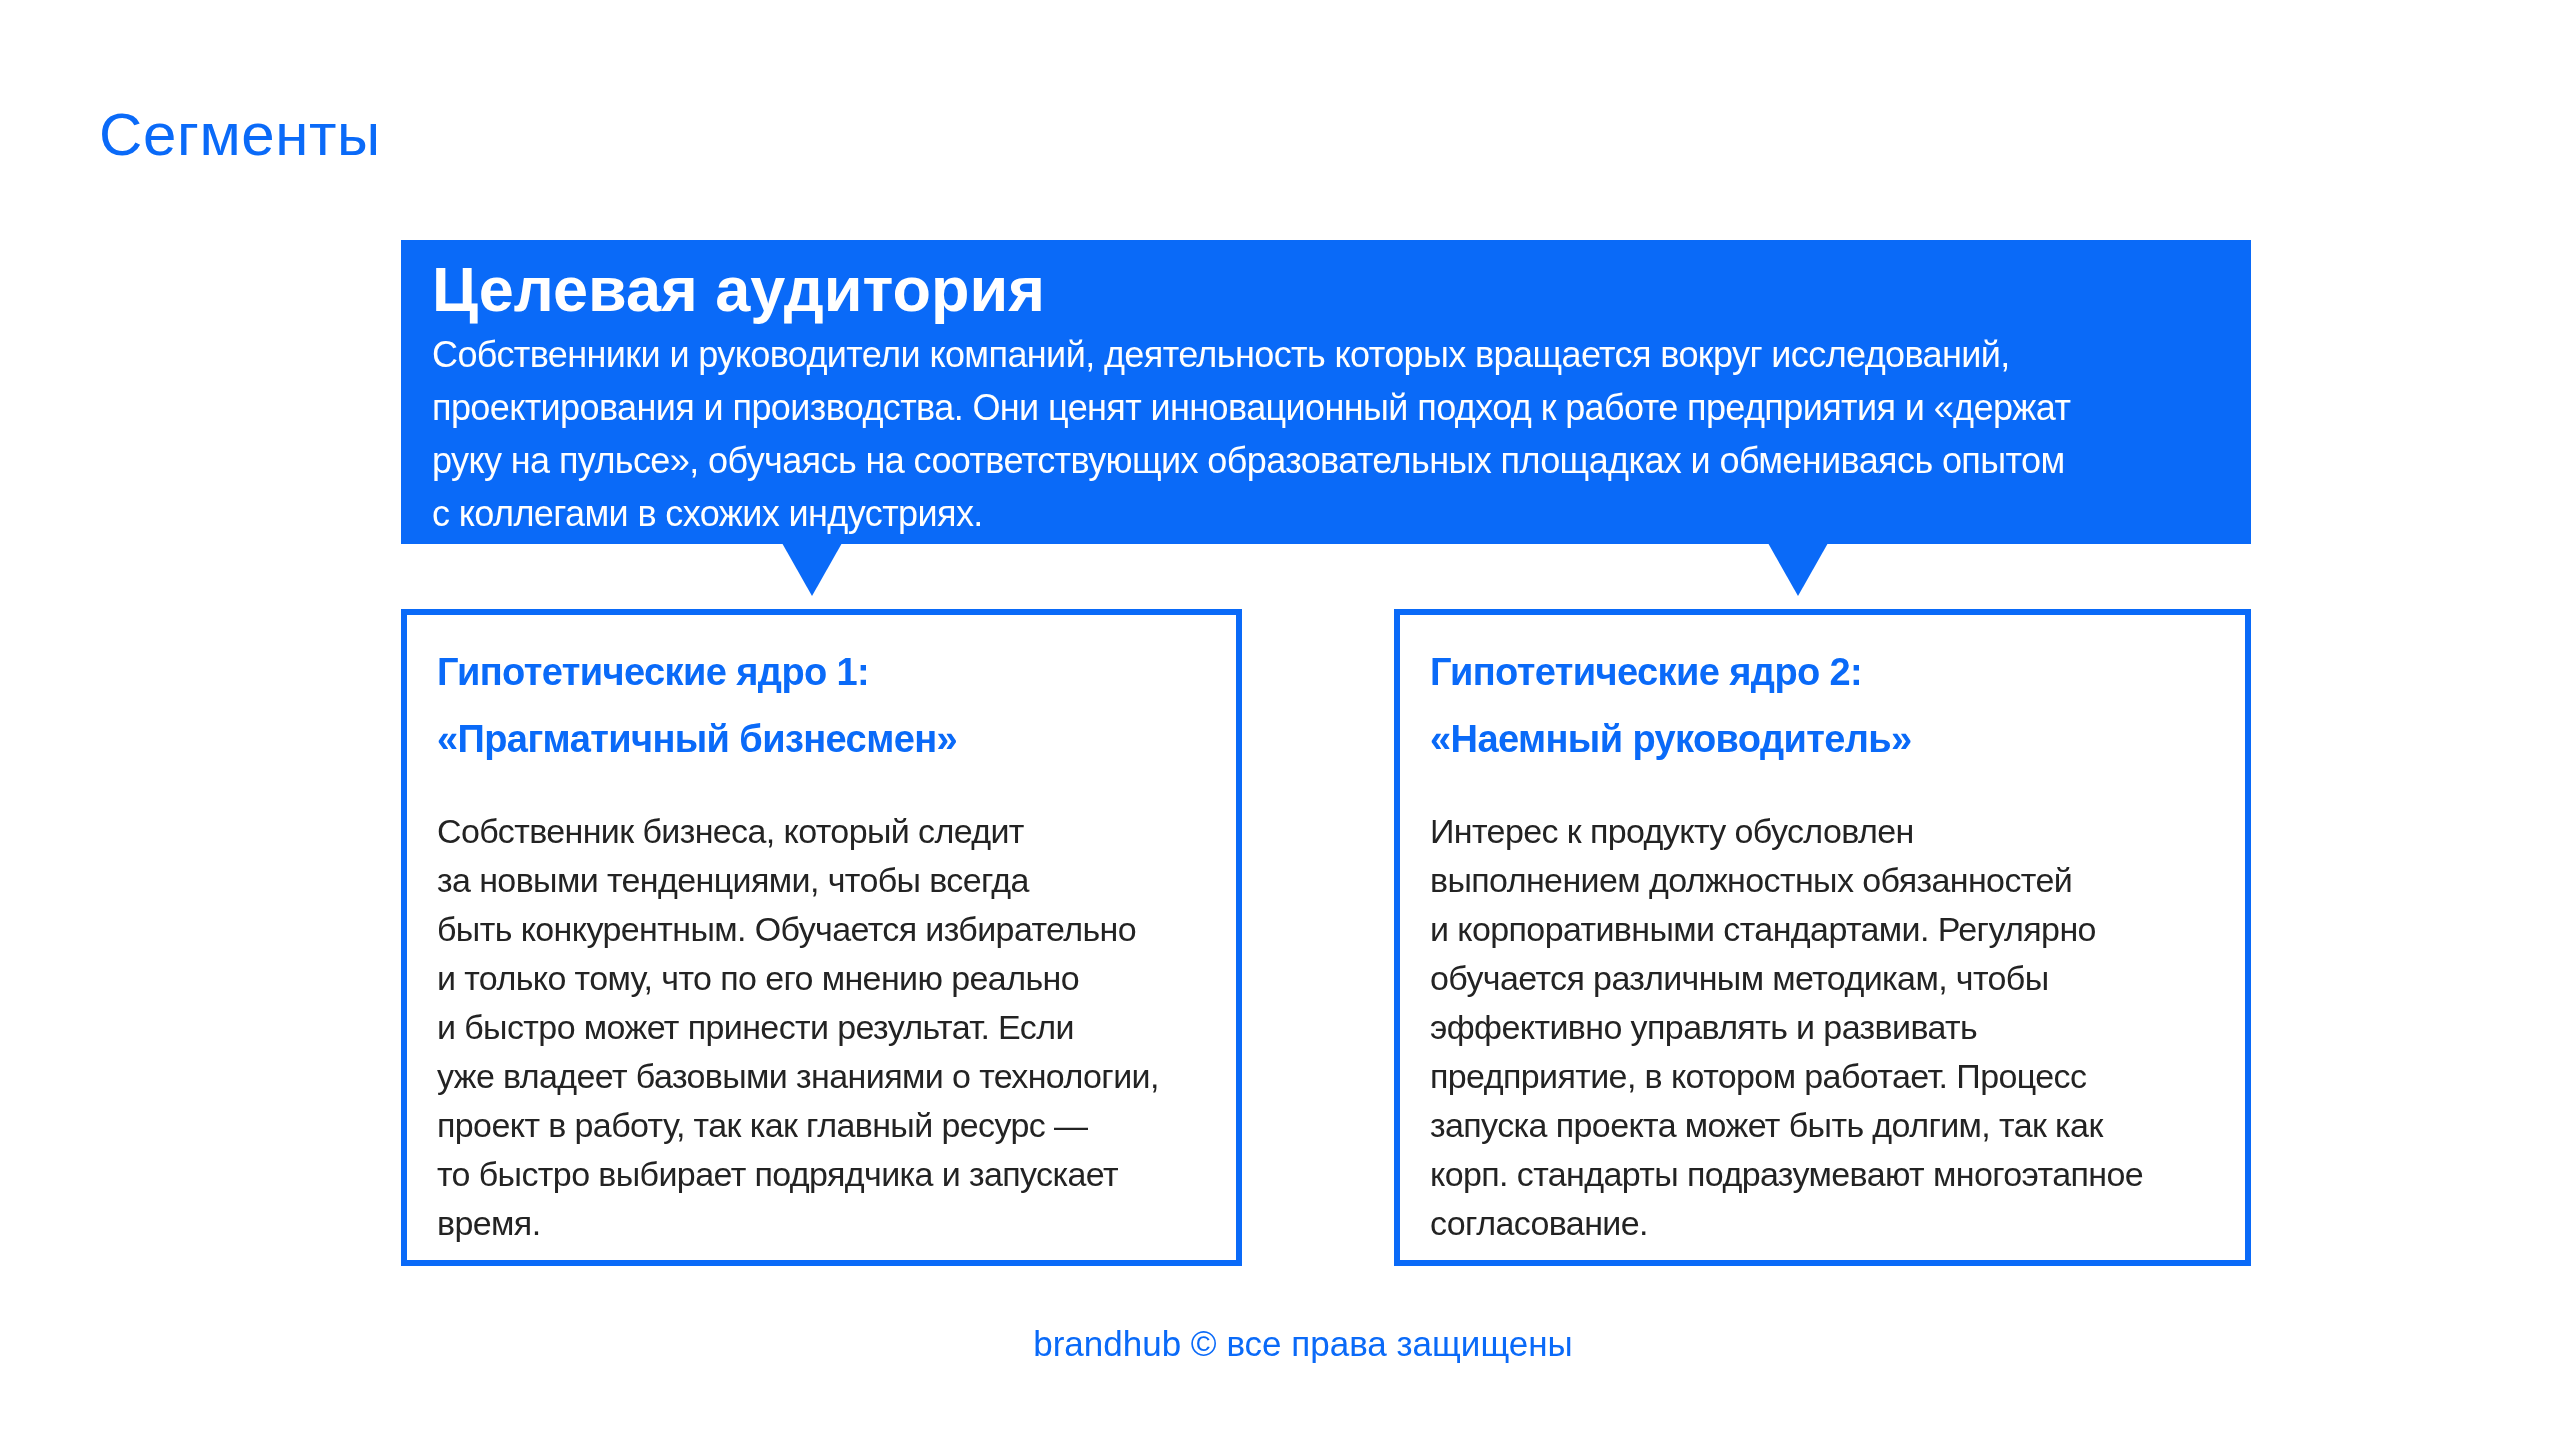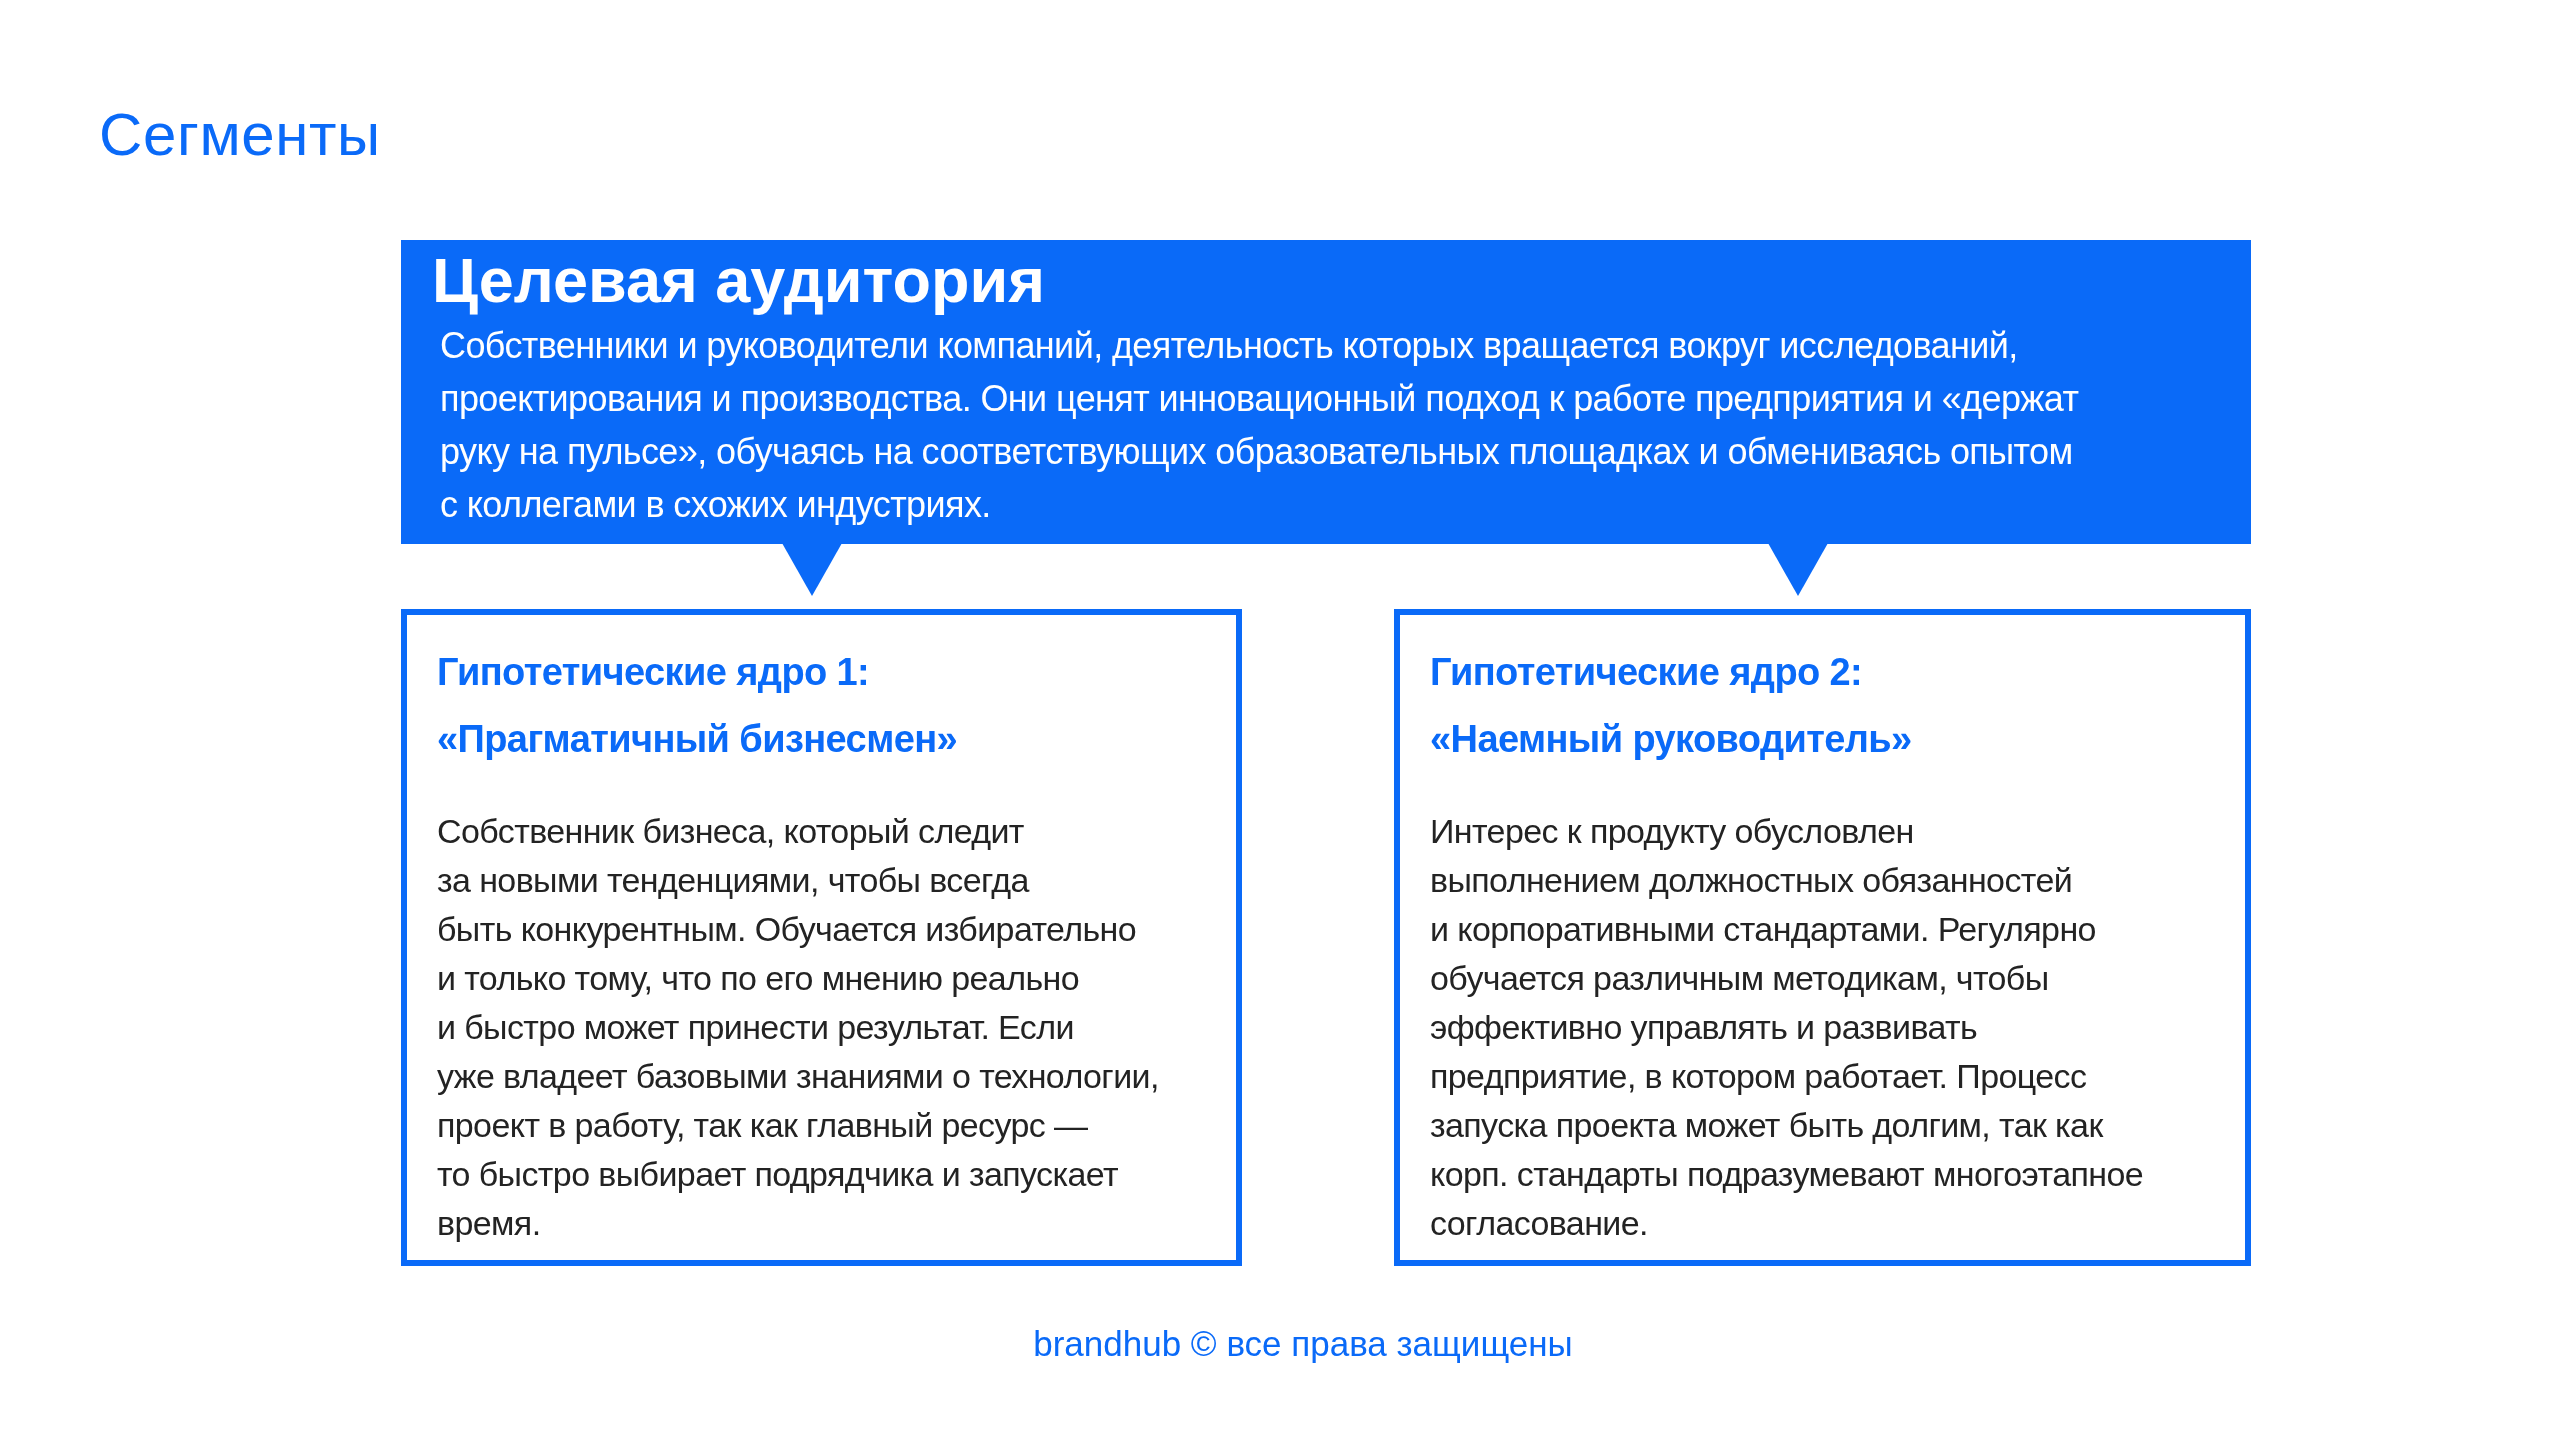--- a/index.html
+++ b/index.html
@@ -19,29 +19,29 @@
   }
   .slide-title{
     position:absolute;left:99px;top:102px;
     font-size:60px;font-weight:300;line-height:1.1;
     color:var(--accent);letter-spacing:0.6px;
   }
   
   .ta-box{
     position:absolute;left:401px;top:240px;width:1850px;height:304px;
     background:var(--accent);color:var(--white);
-    padding:5px 31px 0 31px;
+    padding:14px 31px 0 31px;
   }
   .ta-title{
     font-size:63px;font-weight:bold;line-height:70px;letter-spacing:0;
   }
   .ta-body{margin-top:3.8px;}
   .ta-line{
     font-size:36px;font-weight:300;line-height:53px;
-    letter-spacing:-0.6px;white-space:nowrap;margin-left:8px;
+    letter-spacing:-0.6px;white-space:nowrap;
   }
   .callout-tail{
     position:absolute;top:543px;width:0;height:0;
     border-left:30px solid transparent;
     border-right:30px solid transparent;
     border-top:53px solid var(--accent);
   }
   .callout-tail.left{left:782px;}
   .callout-tail.right{left:1768px;}
   

